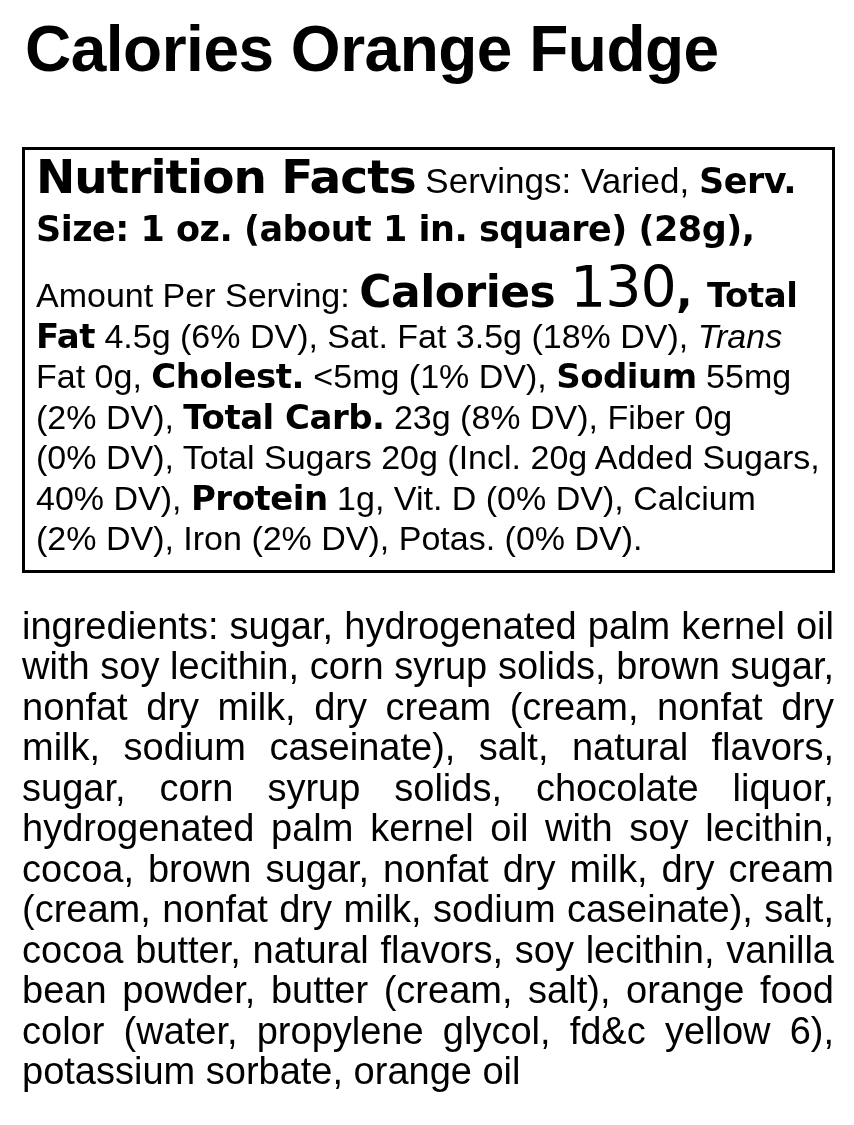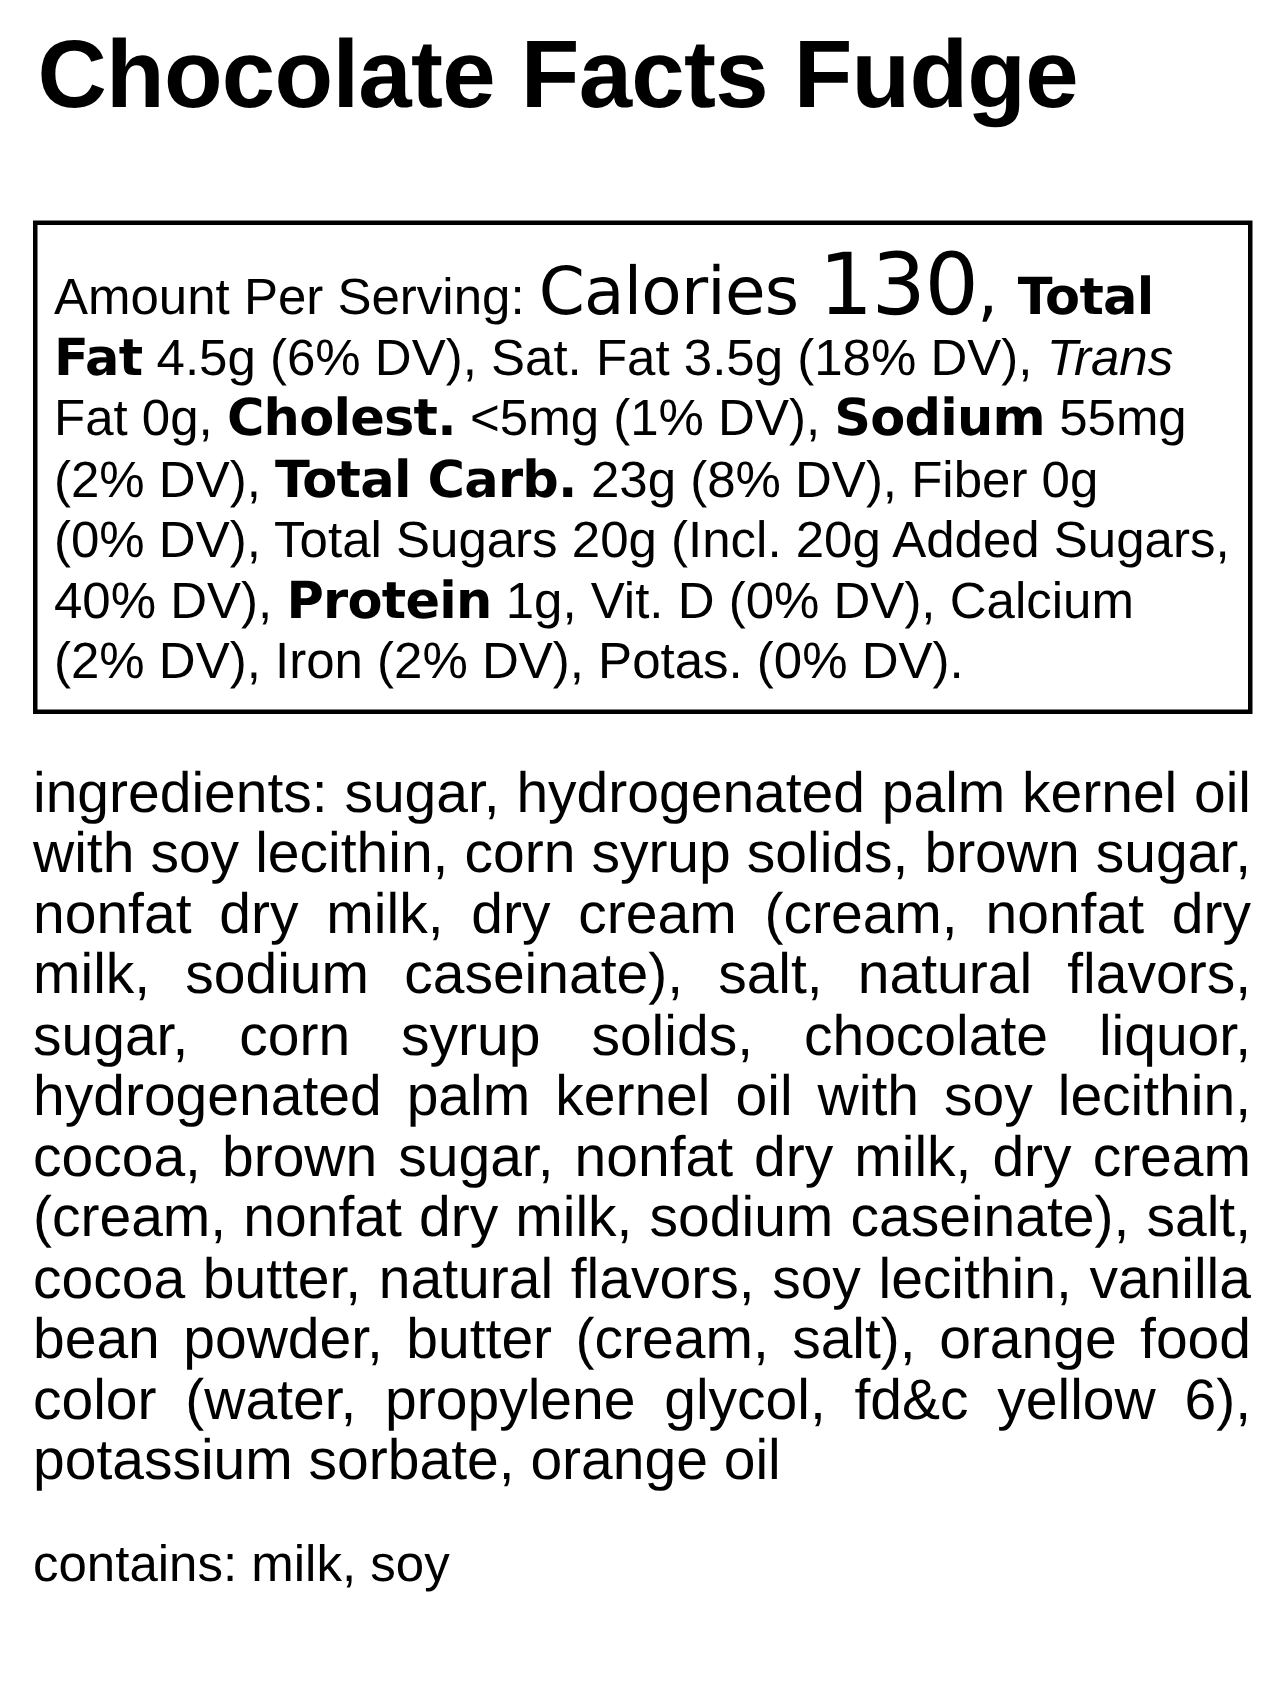--- a/index.html
+++ b/index.html
@@ -44,21 +44,21 @@
     font-weight: 700;
     letter-spacing: -0.5px;
   }
   .nf-body {
     margin: 12px 0 0 0;
     font-size: 34px;
     line-height: 40.5px;
   }
   .cal {
     font-family: "DejaVu Sans", sans-serif;
-    font-weight: 400;
+    font-weight: 700;
     font-size: 44px;
     letter-spacing: -0.5px;
     line-height: 0.8;
     text-align: center;
   }
   .calnum {
     font-family: "DejaVu Sans", sans-serif;
     font-weight: 400;
     font-size: 57px;
     letter-spacing: -1px;
@@ -75,21 +75,22 @@
   .contains {
     margin: 28px 0 0 22px;
     width: 812px;
     font-size: 34px;
     line-height: 40.5px;
   }
 </style>
 </head>
 <body>
 
-<h1 class="title">Chocolate Facts Fudge</h1>
+<h1 class="title">Calories Orange Fudge</h1>
 
 <section class="nfbox">
+  <p class="nf-head"><span class="nf-brand">Nutrition Facts</span><span> Servings: Varied, </span><span class="b">Serv. Size: 1 oz. (about 1 in. square) (28g),</span></p>
   <p class="nf-body"><span>Amount Per Serving: </span><span class="cal">Calories </span><span class="calnum">130</span><span class="cal">, </span><span class="b">Total Fat</span><span> 4.5g (6%&nbsp;DV), Sat. Fat 3.5g (18%&nbsp;DV), </span><span class="i">Trans</span><span> Fat 0g, </span><span class="b">Cholest.</span><span> &lt;5mg (1%&nbsp;DV), </span><span class="b">Sodium</span><span> 55mg (2%&nbsp;DV), </span><span class="b">Total Carb.</span><span> 23g (8%&nbsp;DV), Fiber 0g (0%&nbsp;DV), Total Sugars 20g (Incl. 20g Added Sugars, 40%&nbsp;DV), </span><span class="b">Protein</span><span> 1g, Vit. D (0%&nbsp;DV), Calcium (2%&nbsp;DV), Iron (2%&nbsp;DV), Potas. (0%&nbsp;DV).</span></p>
 </section>
 
 <p class="ingredients">ingredients: sugar, hydrogenated palm kernel oil with soy lecithin, corn syrup solids, brown sugar, nonfat dry milk, dry cream (cream, nonfat dry milk, sodium caseinate), salt, natural flavors, sugar, corn syrup solids, chocolate liquor, hydrogenated palm kernel oil with soy lecithin, cocoa, brown sugar, nonfat dry milk, dry cream (cream, nonfat dry milk, sodium caseinate), salt, cocoa butter, natural flavors, soy lecithin, vanilla bean powder, butter (cream, salt), orange food color (water, propylene glycol, fd&amp;c yellow 6), potassium sorbate, orange oil</p>
 
 <p class="contains">contains: milk, soy</p>
 
 </body></html>

